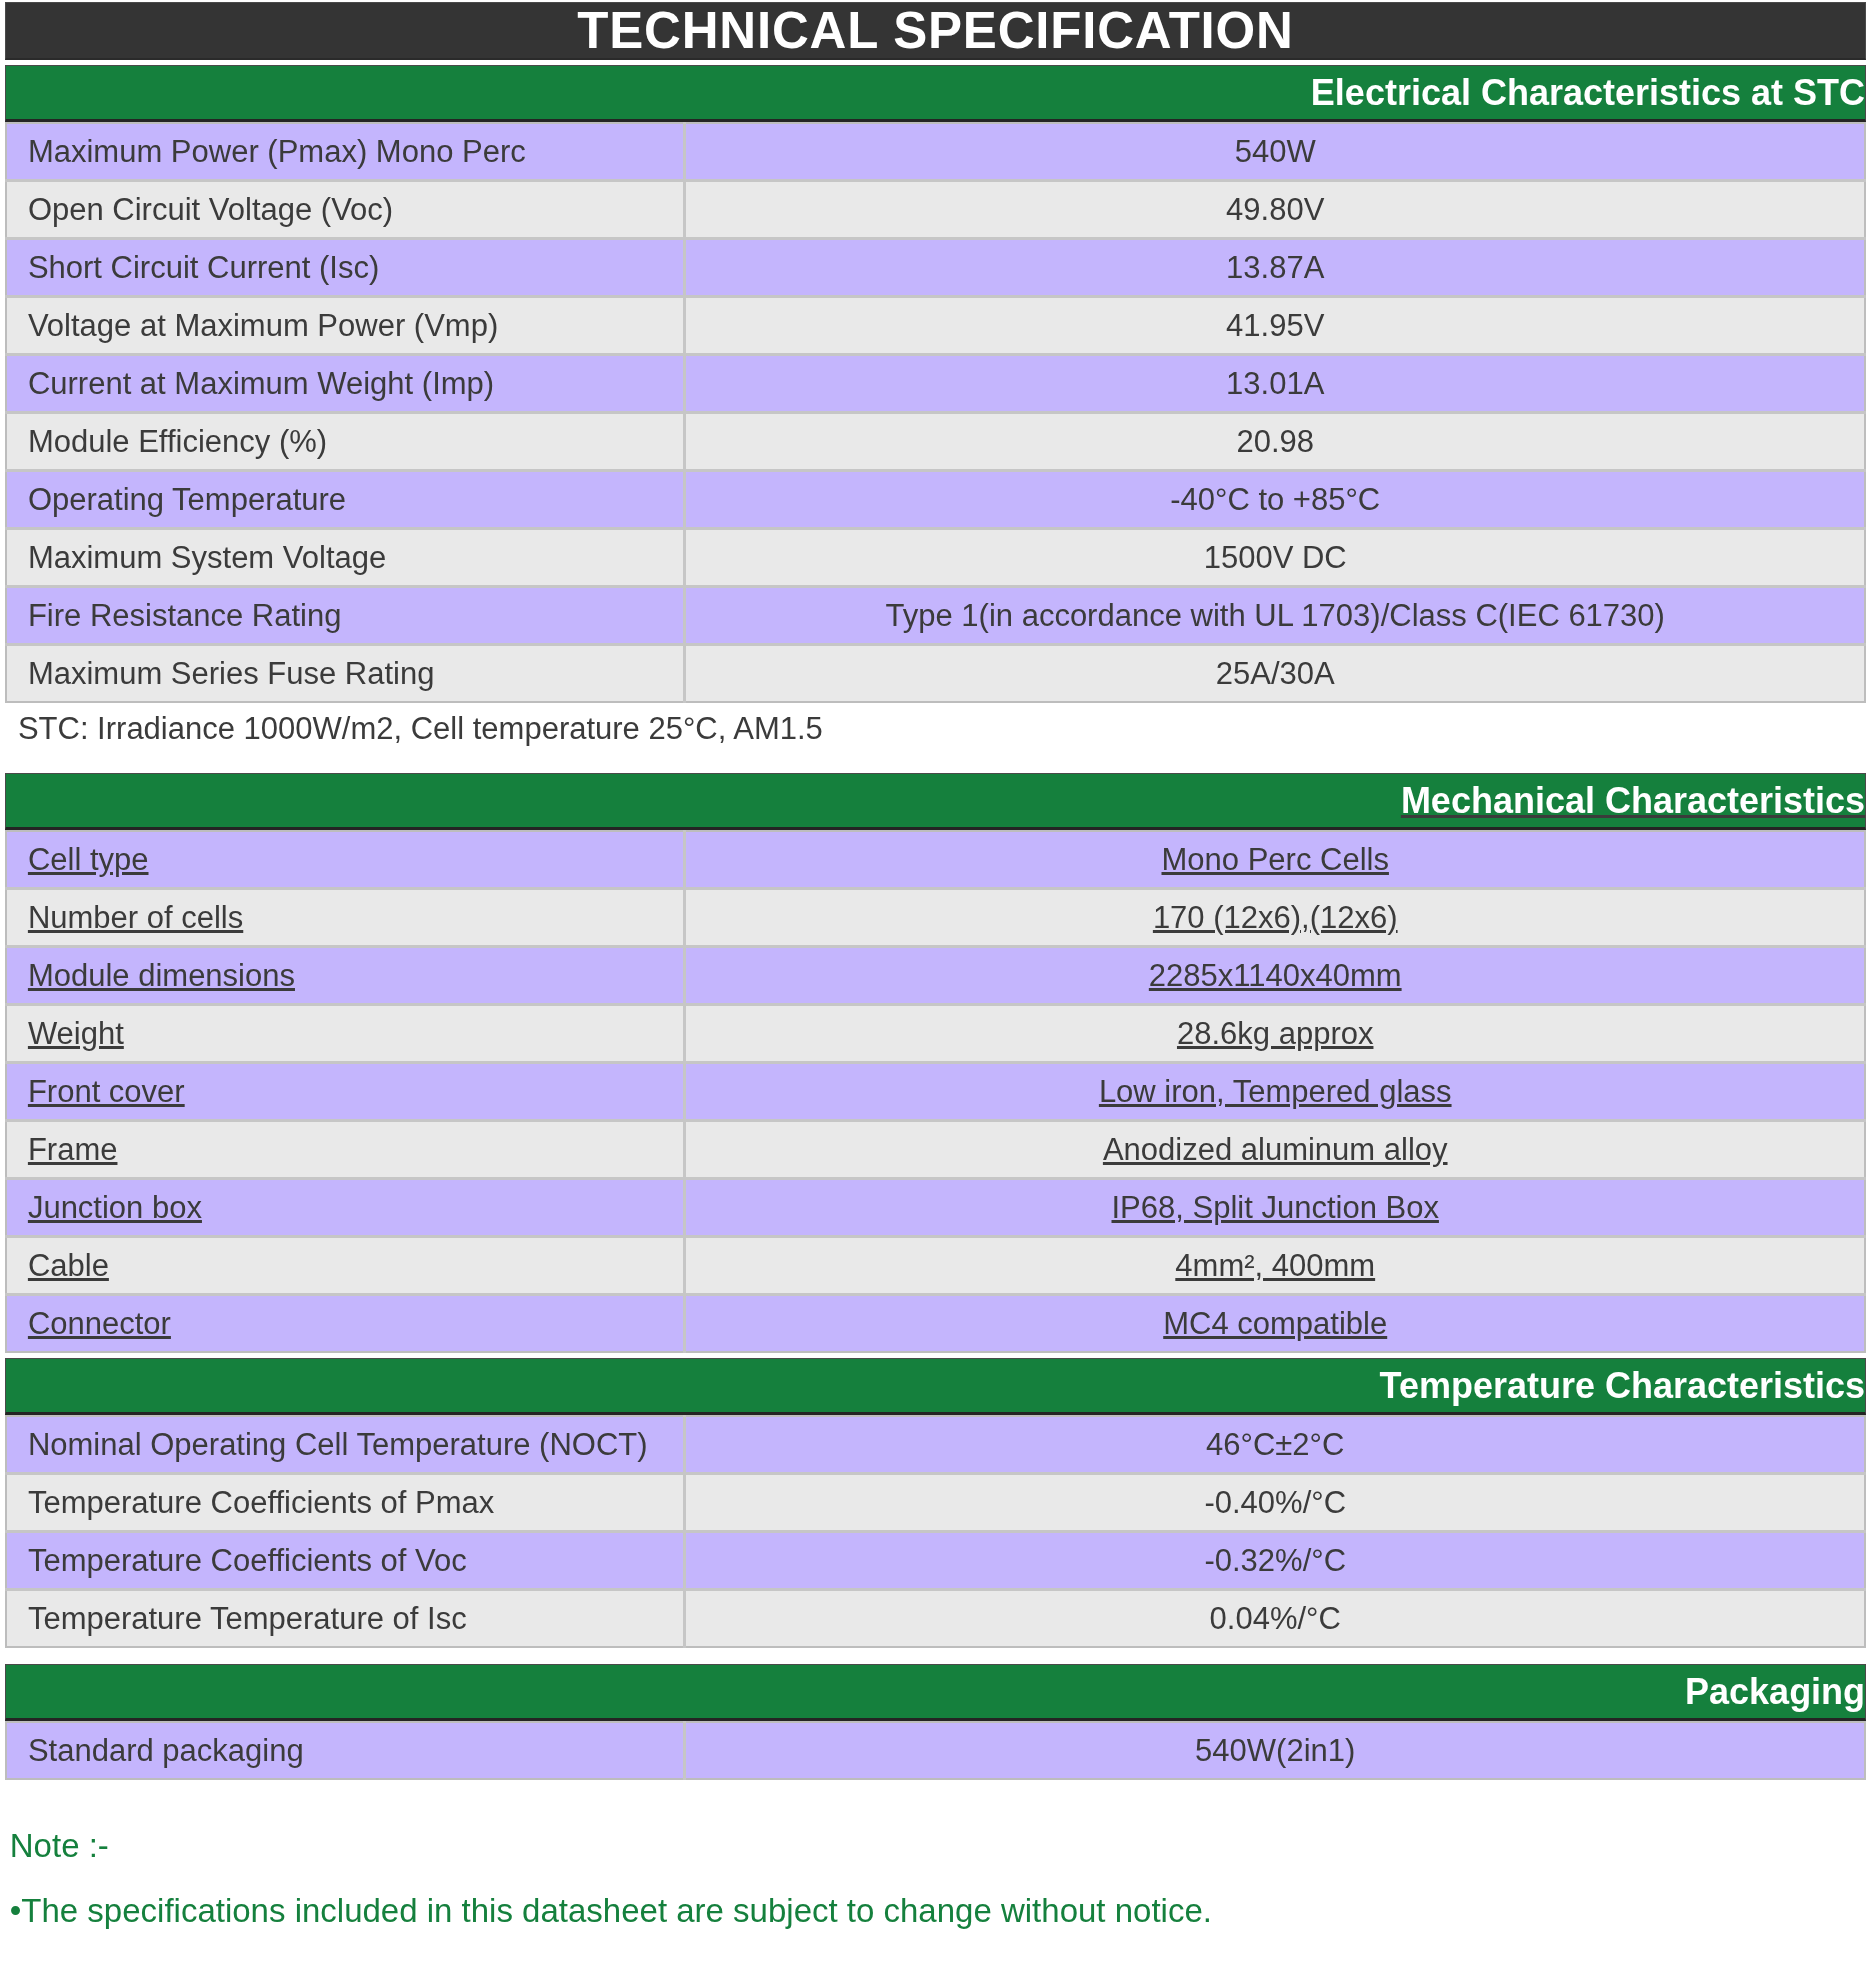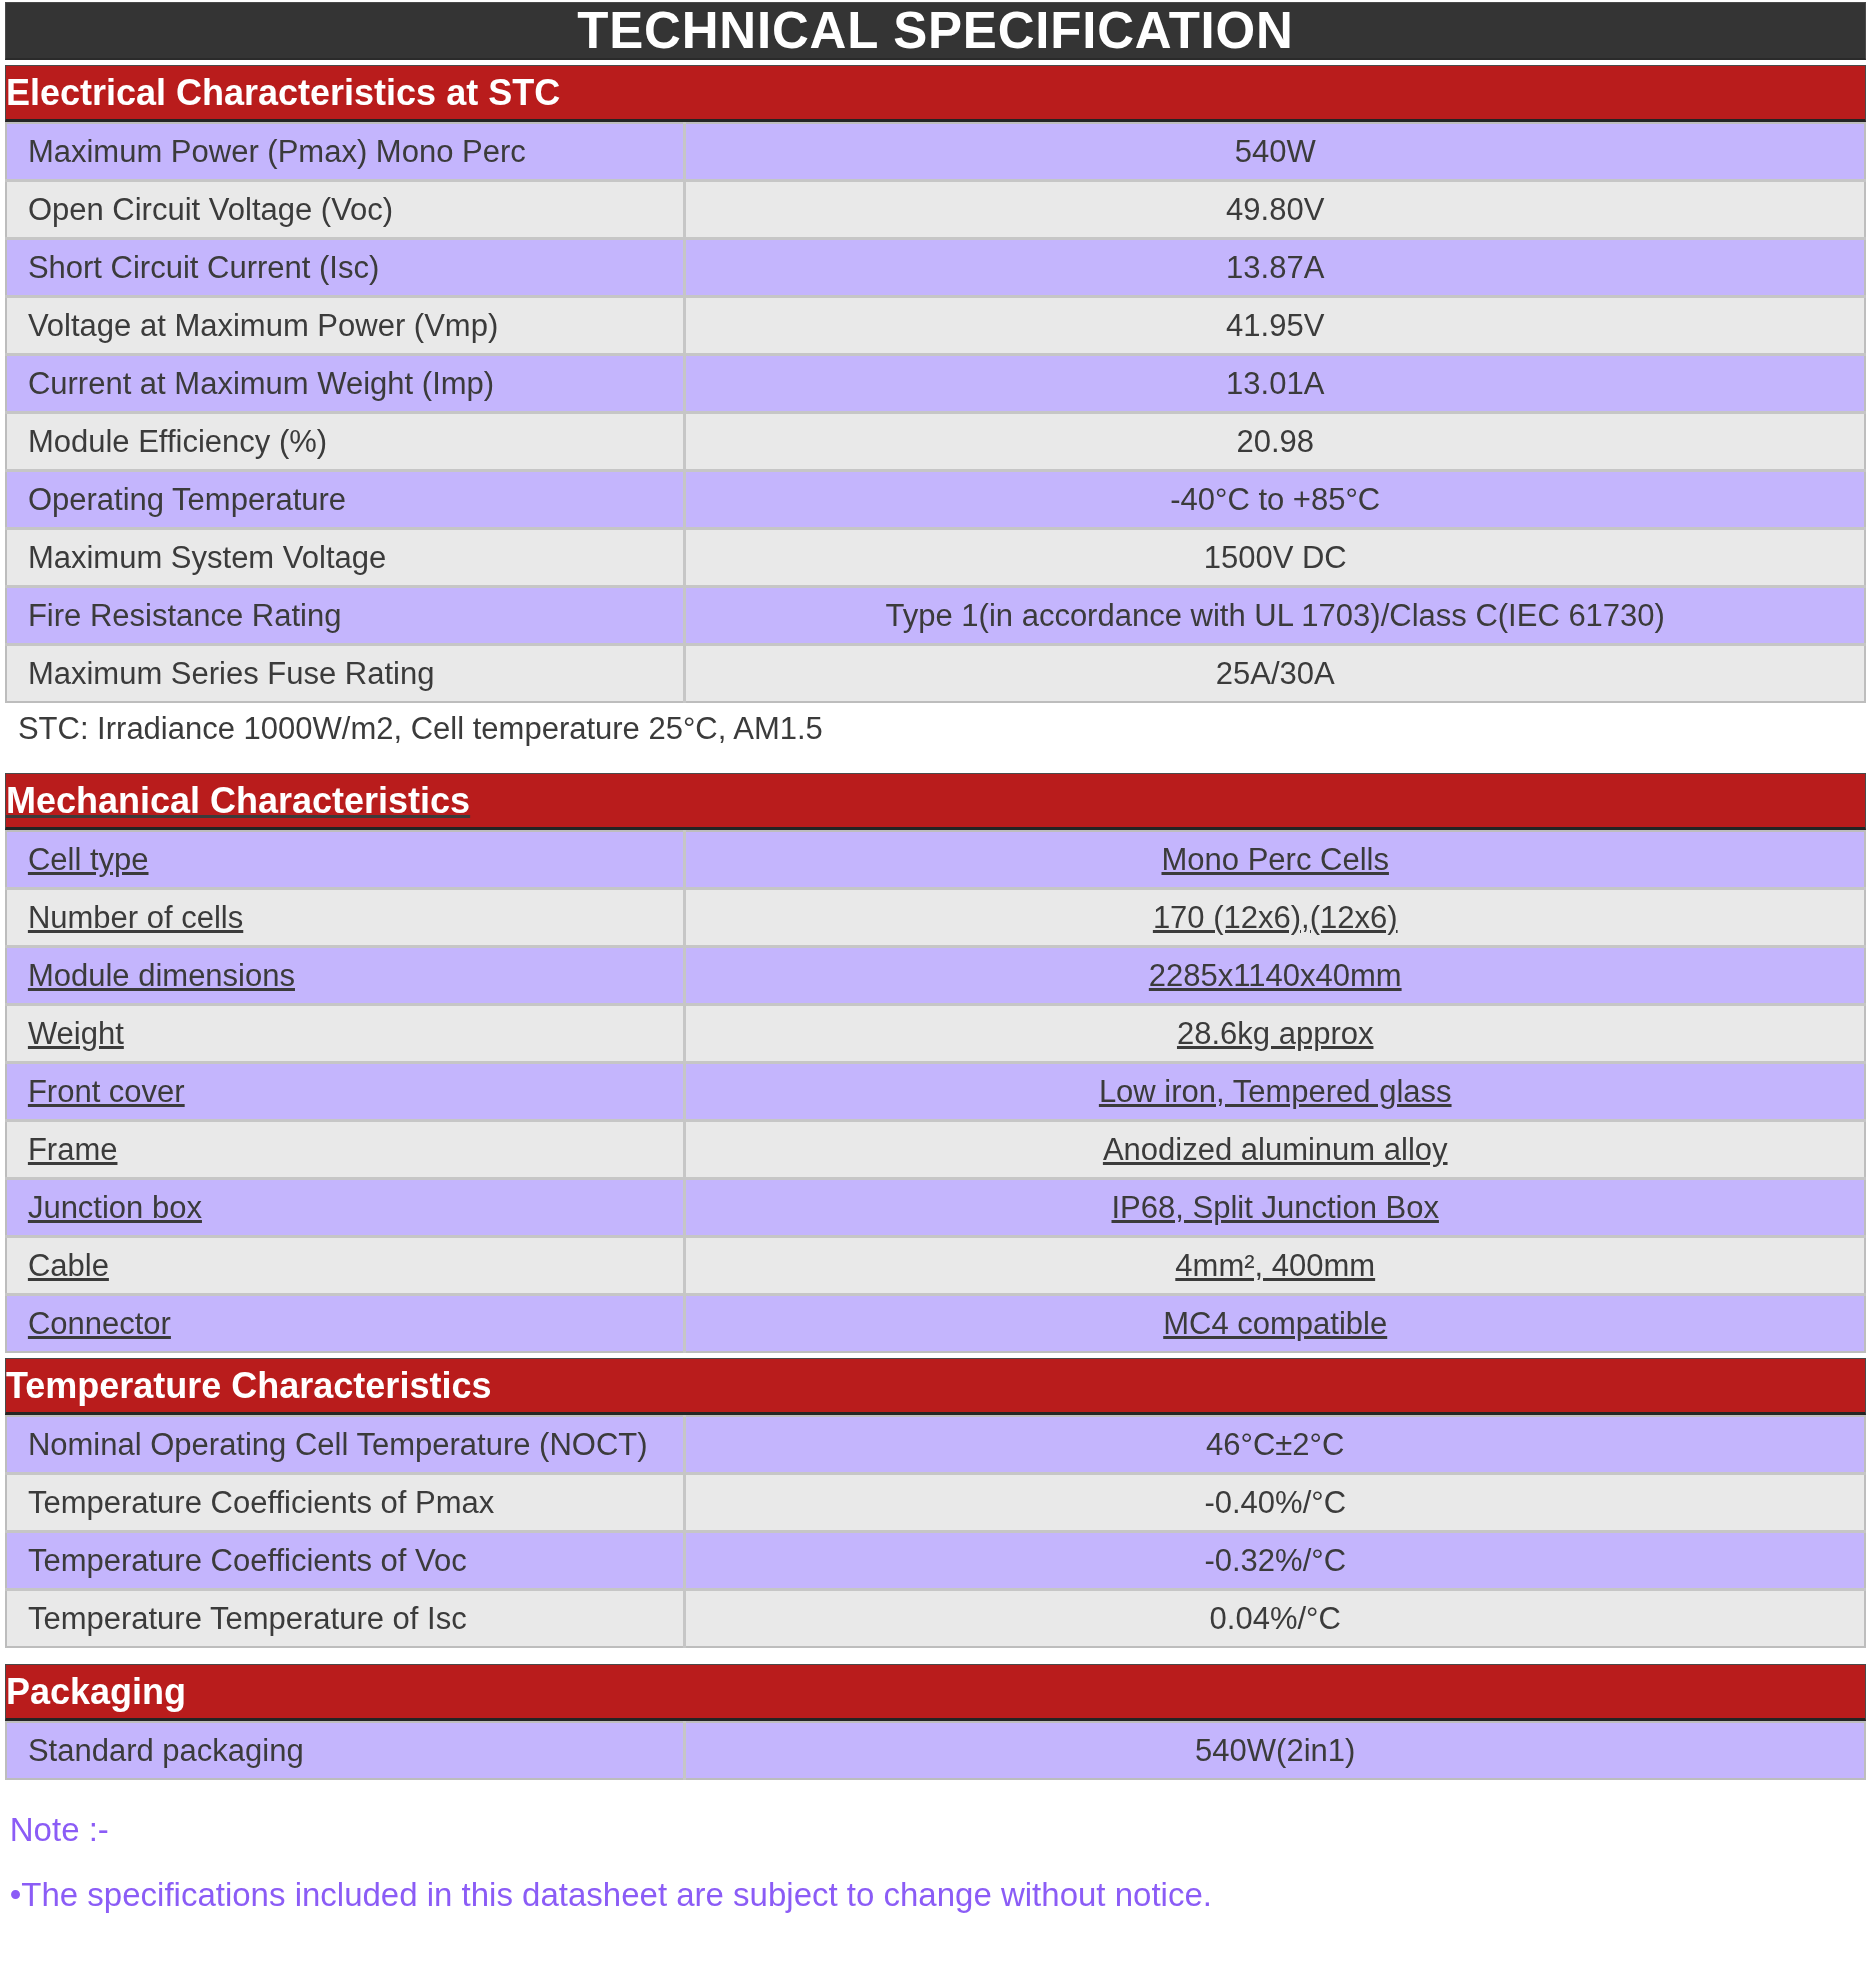--- a/index.html
+++ b/index.html
@@ -36,27 +36,27 @@
     color: #ffffff;
     font-size: 51px;
     font-weight: bold;
     letter-spacing: 0.8px;
     white-space: nowrap;
   }
 
   
   .section-header {
     height: 53px;
-    background: #b91c1c;
+    background: #15803d;
     border: 0.8px solid #4a4a4a;
     border-bottom: 3.2px solid #242424;
     box-sizing: content-box;
     display: flex;
     align-items: center;
-    justify-content: flex-start;
+    justify-content: flex-end;
   }
   .section-header span {
     color: #ffffff;
     font-size: 36px;
     font-weight: bold;
     white-space: nowrap;
   }
 
   
   table.spec {
@@ -90,24 +90,24 @@
     font-size: 31px;
     color: #3b3b3b;
   }
 
   .section-mechanical { margin-top: 26px; text-decoration: underline; }
   .section-temperature { margin-top: 4.9px; }
   .section-packaging { margin-top: 16px; }
 
   
   .notes {
-    margin-top: 31px;
+    margin-top: 47px;
     padding-left: 4.9px;
     font-size: 33px;
-    color: #8b5cf6;
+    color: #15803d;
   }
   .notes .note-heading { margin: 0 0 23px 0; }
   .notes .note-item { margin: 0 0 16px 0; line-height: 45px; }
 </style>
 </head>
 <body>
 
 <div class="page">
 
   <div class="title-bar">

